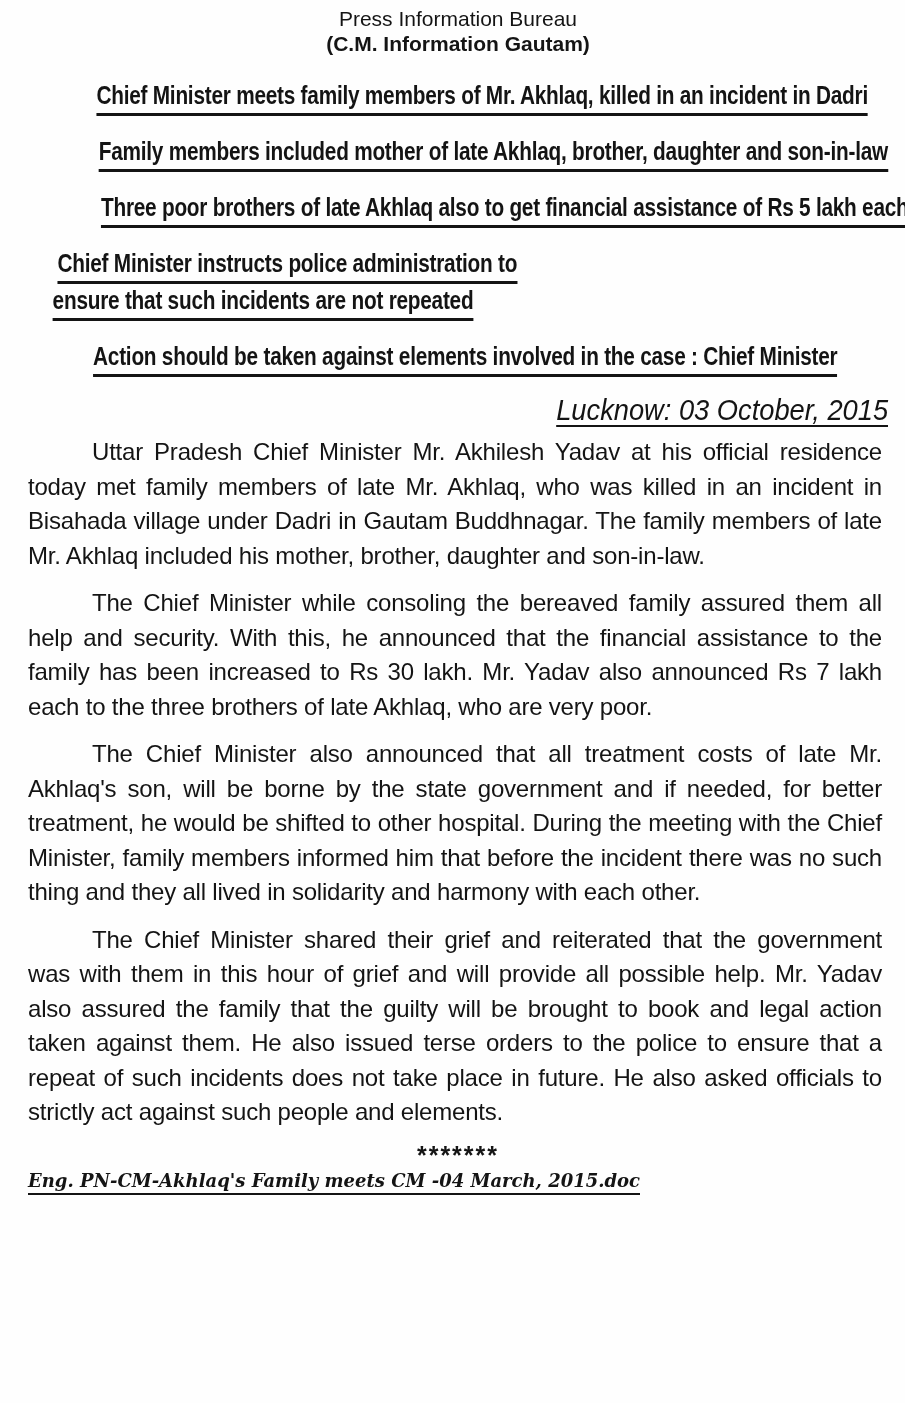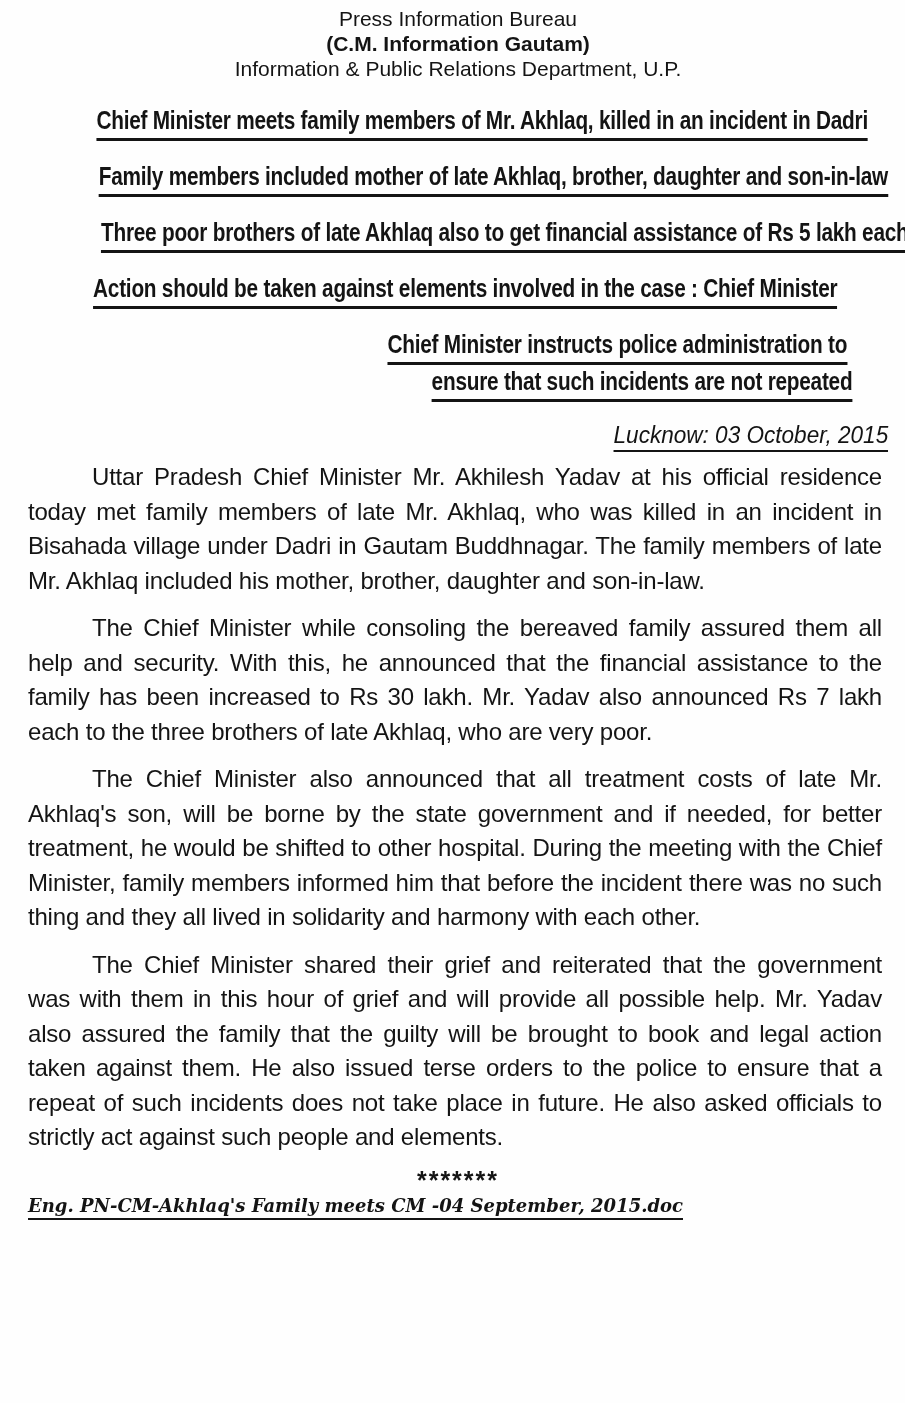--- a/index.html
+++ b/index.html
@@ -31,42 +31,42 @@
   .doc-header .org-bold {
     font-weight: bold;
   }
   
   .headlines {
     margin-top: 23px;
     text-align: center;
   }
   .headline {
     margin: 0 -17px 19px -28px; 
-    text-align: right;
+    text-align: left;
   }
   .headline-line {
     display: block;
     line-height: 33px;
   }
   .headline-line > span {
     display: inline-block;
     font-weight: bold;
     font-size: 26px;
     letter-spacing: -0.3px;
     transform: scaleX(0.80);
     transform-origin: center;
     border-bottom: 3px solid #141414;
     padding-bottom: 1px;
     white-space: nowrap;
   }
   
   .dateline {
     text-align: right;
     font-style: italic;
-    font-size: 24px;
+    font-size: 29px;
     line-height: 28px;
     margin: 10px 0 8px 0;
   }
   .dateline > span {
     display: inline-block;
     border-bottom: 2px solid #141414;
     padding-bottom: 1px;
     transform: scaleX(0.94);
     transform-origin: right center;
   }
@@ -102,52 +102,51 @@
   }
 </style>
 </head>
 <body>
 
 <div class="page">
 
   <div class="doc-header">
     <div>Press Information Bureau</div>
     <div class="org-bold">(C.M. Information Gautam)</div>
-    <div>Information &amp; Public Relations Department, U.P.</div>
   </div>
 
   <div class="headlines">
     <div class="headline">
       <div class="headline-line"><span>Chief Minister meets family members of Mr. Akhlaq, killed in an incident in Dadri</span></div>
     </div>
     <div class="headline">
       <div class="headline-line"><span>Family members included mother of late Akhlaq, brother, daughter and son-in-law</span></div>
     </div>
     <div class="headline">
       <div class="headline-line"><span>Three poor brothers of late Akhlaq also to get financial assistance of Rs 5 lakh each</span></div>
     </div>
     <div class="headline">
-      <div class="headline-line"><span>Action should be taken against elements involved in the case : Chief Minister</span></div>
+      <div class="headline-line"><span>Chief Minister instructs police administration to</span></div>
+      <div class="headline-line"><span>ensure that such incidents are not repeated</span></div>
     </div>
     <div class="headline">
-      <div class="headline-line"><span>Chief Minister instructs police administration to</span></div>
-      <div class="headline-line"><span>ensure that such incidents are not repeated</span></div>
+      <div class="headline-line"><span>Action should be taken against elements involved in the case : Chief Minister</span></div>
     </div>
   </div>
 
   <div class="dateline">
     <span>Lucknow: 03 October, 2015</span>
   </div>
 
   <div class="body-text">
     <p>Uttar Pradesh Chief Minister Mr. Akhilesh Yadav at his official residence today met family members of late Mr. Akhlaq, who was killed in an incident in Bisahada village under Dadri in Gautam Buddhnagar. The family members of late Mr. Akhlaq included his mother, brother, daughter and son-in-law.</p>
     <p>The Chief Minister while consoling the bereaved family assured them all help and security. With this, he announced that the financial assistance to the family has been increased to Rs 30 lakh. Mr. Yadav also announced Rs 7 lakh each to the three brothers of late Akhlaq, who are very poor.</p>
     <p>The Chief Minister also announced that all treatment costs of late Mr. Akhlaq's son, will be borne by the state government and if needed, for better treatment, he would be shifted to other hospital. During the meeting with the Chief Minister, family members informed him that before the incident there was no such thing and they all lived in solidarity and harmony with each other.</p>
     <p>The Chief Minister shared their grief and reiterated that the government was with them in this hour of grief and will provide all possible help. Mr. Yadav also assured the family that the guilty will be brought to book and legal action taken against them. He also issued terse orders to the police to ensure that a repeat of such incidents does not take place in future. He also asked officials to strictly act against such people and elements.</p>
   </div>
 
   <div class="stars">*******</div>
 
   <div class="doc-footer">
-    <span>Eng. PN-CM-Akhlaq's Family meets CM -04 September, 2015.doc</span>
+    <span>Eng. PN-CM-Akhlaq's Family meets CM -04 March, 2015.doc</span>
   </div>
 
 </div>
 
 </body></html>

